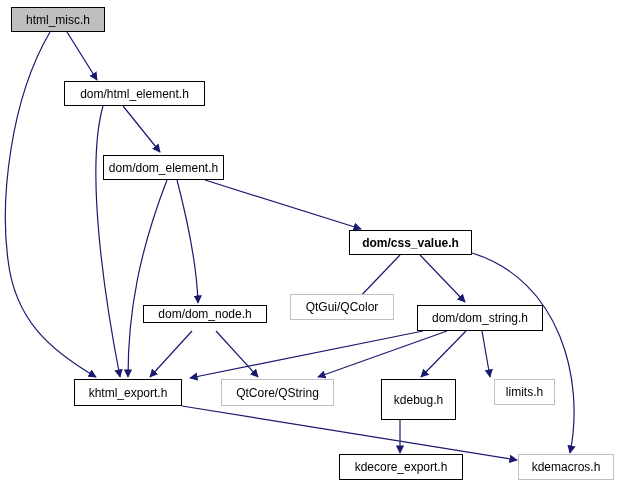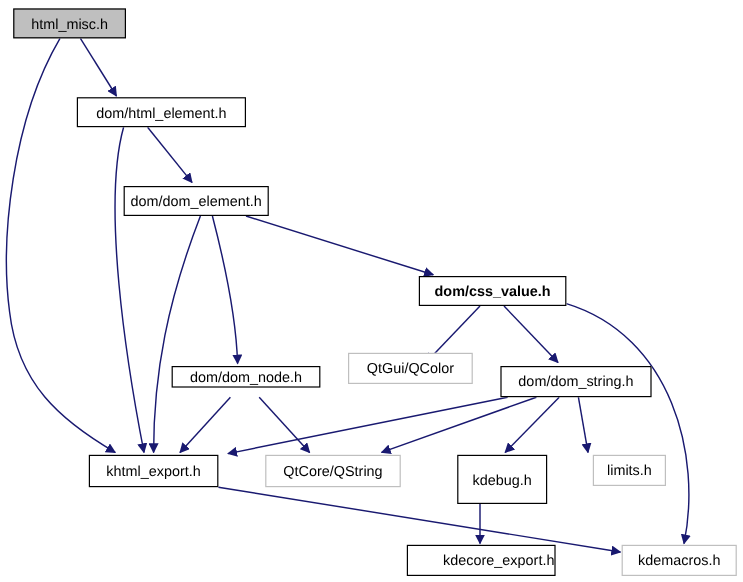--- a/index.html
+++ b/index.html
@@ -66,18 +66,18 @@
   </div>
 <div class="node ext" style="left:221px;top:379px;width:113px;height:27px;">
     <span>QtCore/QString</span>
   </div>
 <div class="node" style="left:381px;top:379px;width:75px;height:41px;">
     <span>kdebug.h</span>
   </div>
 <div class="node ext" style="left:462px;top:379px;width:61px;height:26px;margin-left:32px;">
     <span>limits.h</span>
   </div>
-<div class="node" style="left:339px;top:454px;width:124px;height:26px;justify-content:flex-end;">
+<div class="node" style="left:339px;top:454px;width:124px;height:26px;">
     <span>kdecore_export.h</span>
   </div>
 <div class="node ext" style="left:518px;top:454px;width:96px;height:26px;">
     <span>kdemacros.h</span>
   </div>
 
 </body></html>

